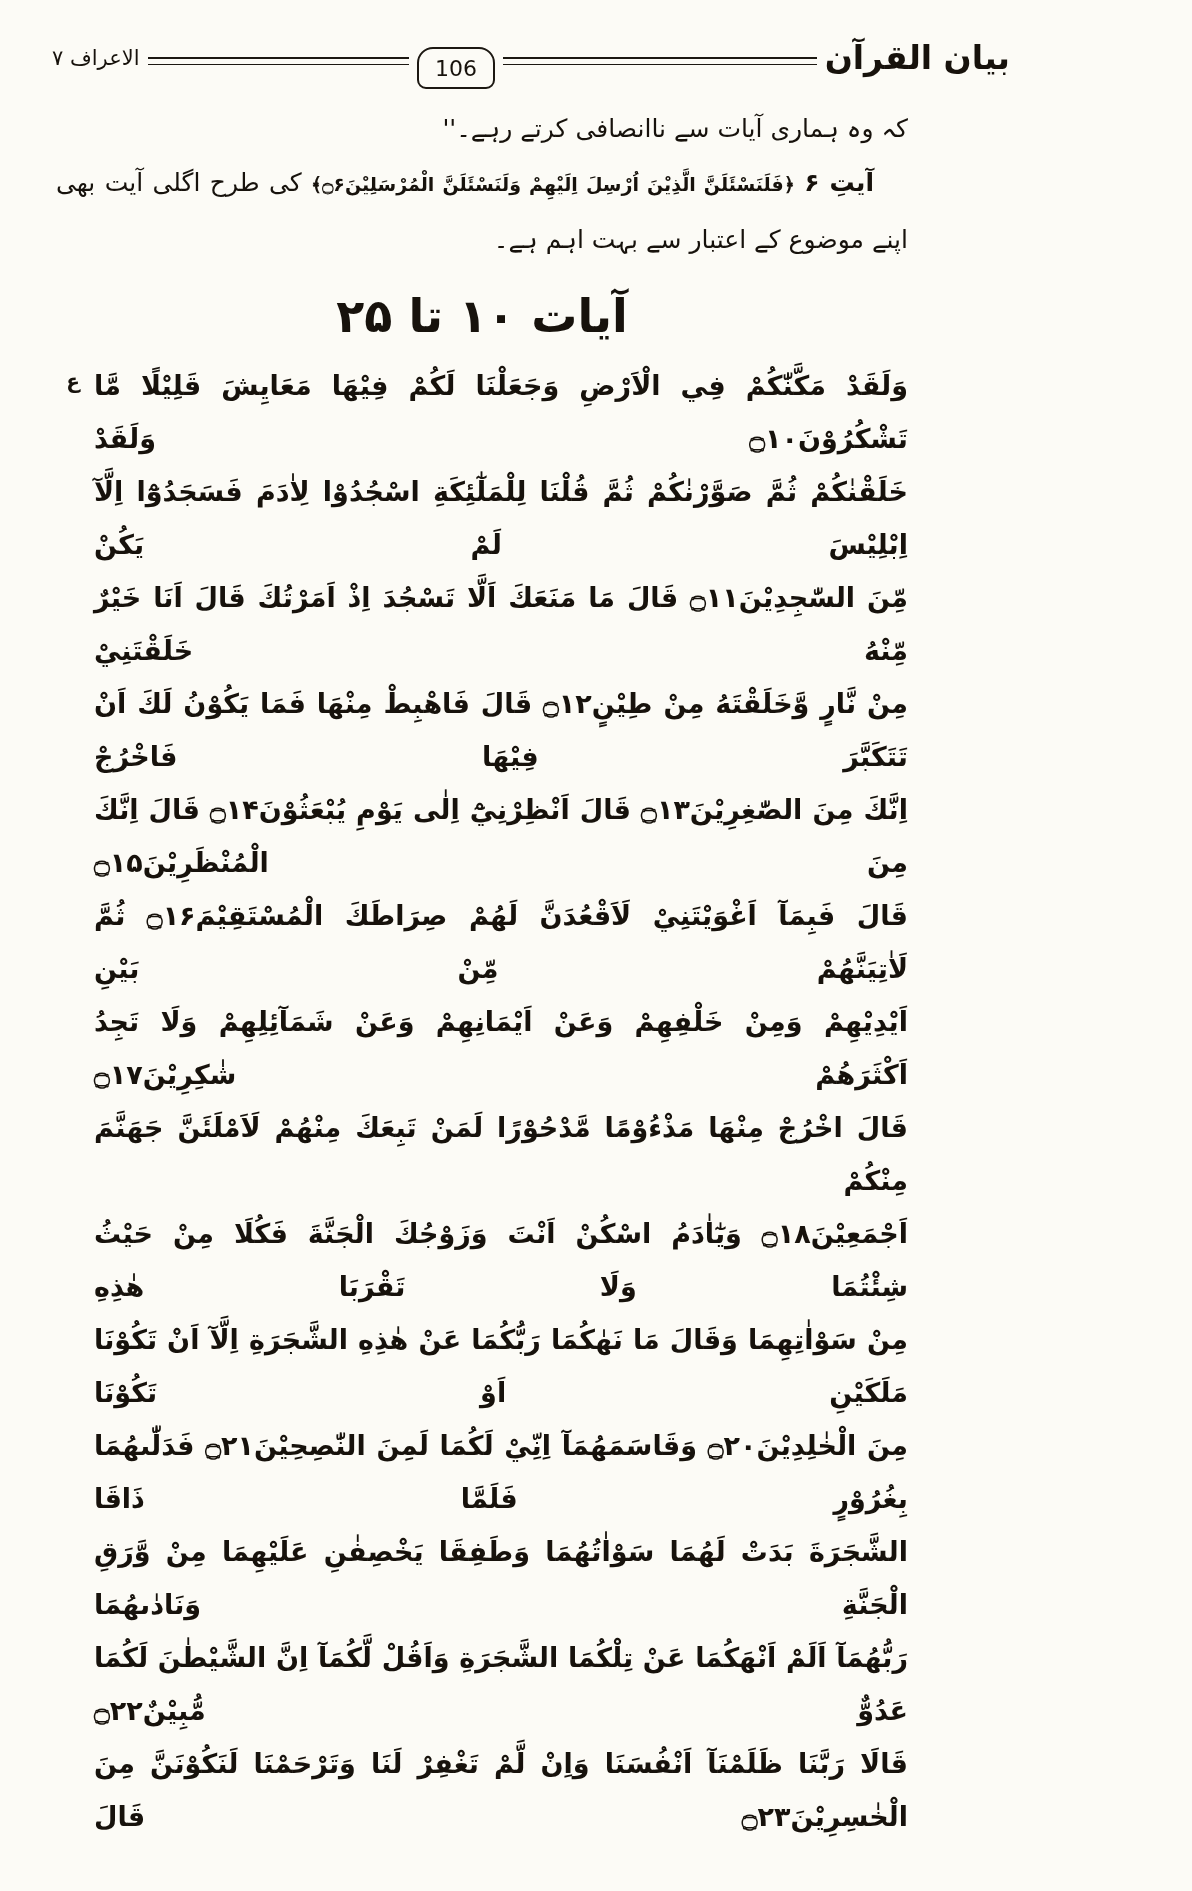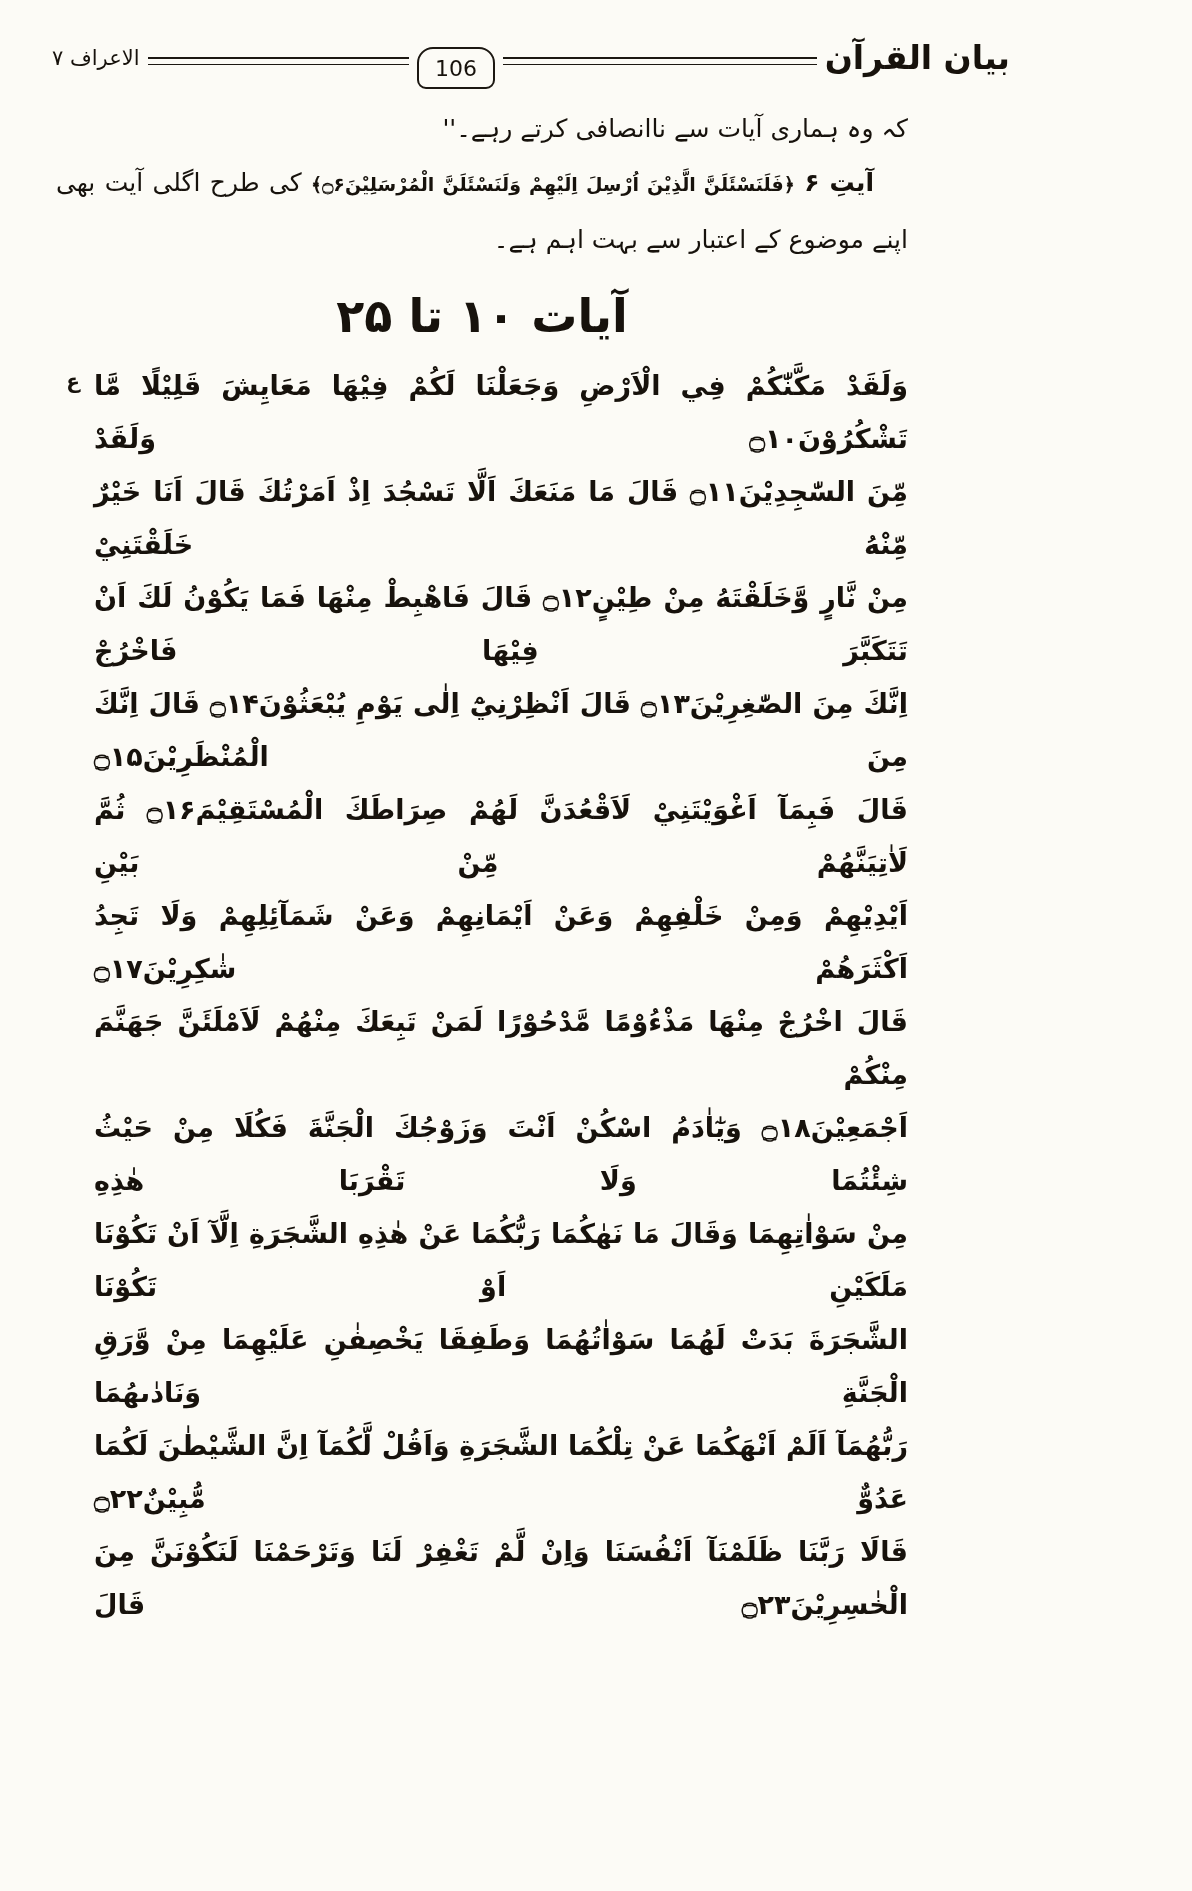--- a/index.html
+++ b/index.html
@@ -135,28 +135,30 @@
         <span>کی طرح اگلی آیت بھی اپنے موضوع کے اعتبار سے بہت اہم ہے۔</span>
       </p>
     </section>
 
     <h1 class="section-heading">آیات ۱۰ تا ۲۵</h1>
 
     <section class="quran">
       <div class="ruku-top">ع</div>
 
       <div class="qline">وَلَقَدْ مَكَّنّٰكُمْ فِي الْاَرْضِ وَجَعَلْنَا لَكُمْ فِيْهَا مَعَايِشَ قَلِيْلًا مَّا تَشْكُرُوْنَ۝۱۰ وَلَقَدْ</div>
+      <div class="qline">خَلَقْنٰكُمْ ثُمَّ صَوَّرْنٰكُمْ ثُمَّ قُلْنَا لِلْمَلٰٓئِكَةِ اسْجُدُوْا لِاٰدَمَ فَسَجَدُوْٓا اِلَّآ اِبْلِيْسَ لَمْ يَكُنْ</div>
       <div class="qline">مِّنَ السّٰجِدِيْنَ۝۱۱ قَالَ مَا مَنَعَكَ اَلَّا تَسْجُدَ اِذْ اَمَرْتُكَ قَالَ اَنَا خَيْرٌ مِّنْهُ خَلَقْتَنِيْ</div>
       <div class="qline">مِنْ نَّارٍ وَّخَلَقْتَهُ مِنْ طِيْنٍ۝۱۲ قَالَ فَاهْبِطْ مِنْهَا فَمَا يَكُوْنُ لَكَ اَنْ تَتَكَبَّرَ فِيْهَا فَاخْرُجْ</div>
       <div class="qline">اِنَّكَ مِنَ الصّٰغِرِيْنَ۝۱۳ قَالَ اَنْظِرْنِيْٓ اِلٰى يَوْمِ يُبْعَثُوْنَ۝۱۴ قَالَ اِنَّكَ مِنَ الْمُنْظَرِيْنَ۝۱۵</div>
       <div class="qline">قَالَ فَبِمَآ اَغْوَيْتَنِيْ لَاَقْعُدَنَّ لَهُمْ صِرَاطَكَ الْمُسْتَقِيْمَ۝۱۶ ثُمَّ لَاٰتِيَنَّهُمْ مِّنْ بَيْنِ</div>
       <div class="qline">اَيْدِيْهِمْ وَمِنْ خَلْفِهِمْ وَعَنْ اَيْمَانِهِمْ وَعَنْ شَمَآئِلِهِمْ وَلَا تَجِدُ اَكْثَرَهُمْ شٰكِرِيْنَ۝۱۷</div>
       <div class="qline">قَالَ اخْرُجْ مِنْهَا مَذْءُوْمًا مَّدْحُوْرًا لَمَنْ تَبِعَكَ مِنْهُمْ لَاَمْلَئَنَّ جَهَنَّمَ مِنْكُمْ</div>
       <div class="qline">اَجْمَعِيْنَ۝۱۸ وَيٰٓاٰدَمُ اسْكُنْ اَنْتَ وَزَوْجُكَ الْجَنَّةَ فَكُلَا مِنْ حَيْثُ شِئْتُمَا وَلَا تَقْرَبَا هٰذِهِ</div>
       <div class="qline">مِنْ سَوْاٰتِهِمَا وَقَالَ مَا نَهٰكُمَا رَبُّكُمَا عَنْ هٰذِهِ الشَّجَرَةِ اِلَّآ اَنْ تَكُوْنَا مَلَكَيْنِ اَوْ تَكُوْنَا</div>
+      <div class="qline">مِنَ الْخٰلِدِيْنَ۝۲۰ وَقَاسَمَهُمَآ اِنِّيْ لَكُمَا لَمِنَ النّٰصِحِيْنَ۝۲۱ فَدَلّٰىهُمَا بِغُرُوْرٍ فَلَمَّا ذَاقَا</div>
       <div class="qline">الشَّجَرَةَ بَدَتْ لَهُمَا سَوْاٰتُهُمَا وَطَفِقَا يَخْصِفٰنِ عَلَيْهِمَا مِنْ وَّرَقِ الْجَنَّةِ وَنَادٰىهُمَا</div>
       <div class="qline">رَبُّهُمَآ اَلَمْ اَنْهَكُمَا عَنْ تِلْكُمَا الشَّجَرَةِ وَاَقُلْ لَّكُمَآ اِنَّ الشَّيْطٰنَ لَكُمَا عَدُوٌّ مُّبِيْنٌ۝۲۲</div>
       <div class="qline">قَالَا رَبَّنَا ظَلَمْنَآ اَنْفُسَنَا وَاِنْ لَّمْ تَغْفِرْ لَنَا وَتَرْحَمْنَا لَنَكُوْنَنَّ مِنَ الْخٰسِرِيْنَ۝۲۳ قَالَ</div>
 
     </section>
 
   </div>
 </div>
 
 </body></html>

